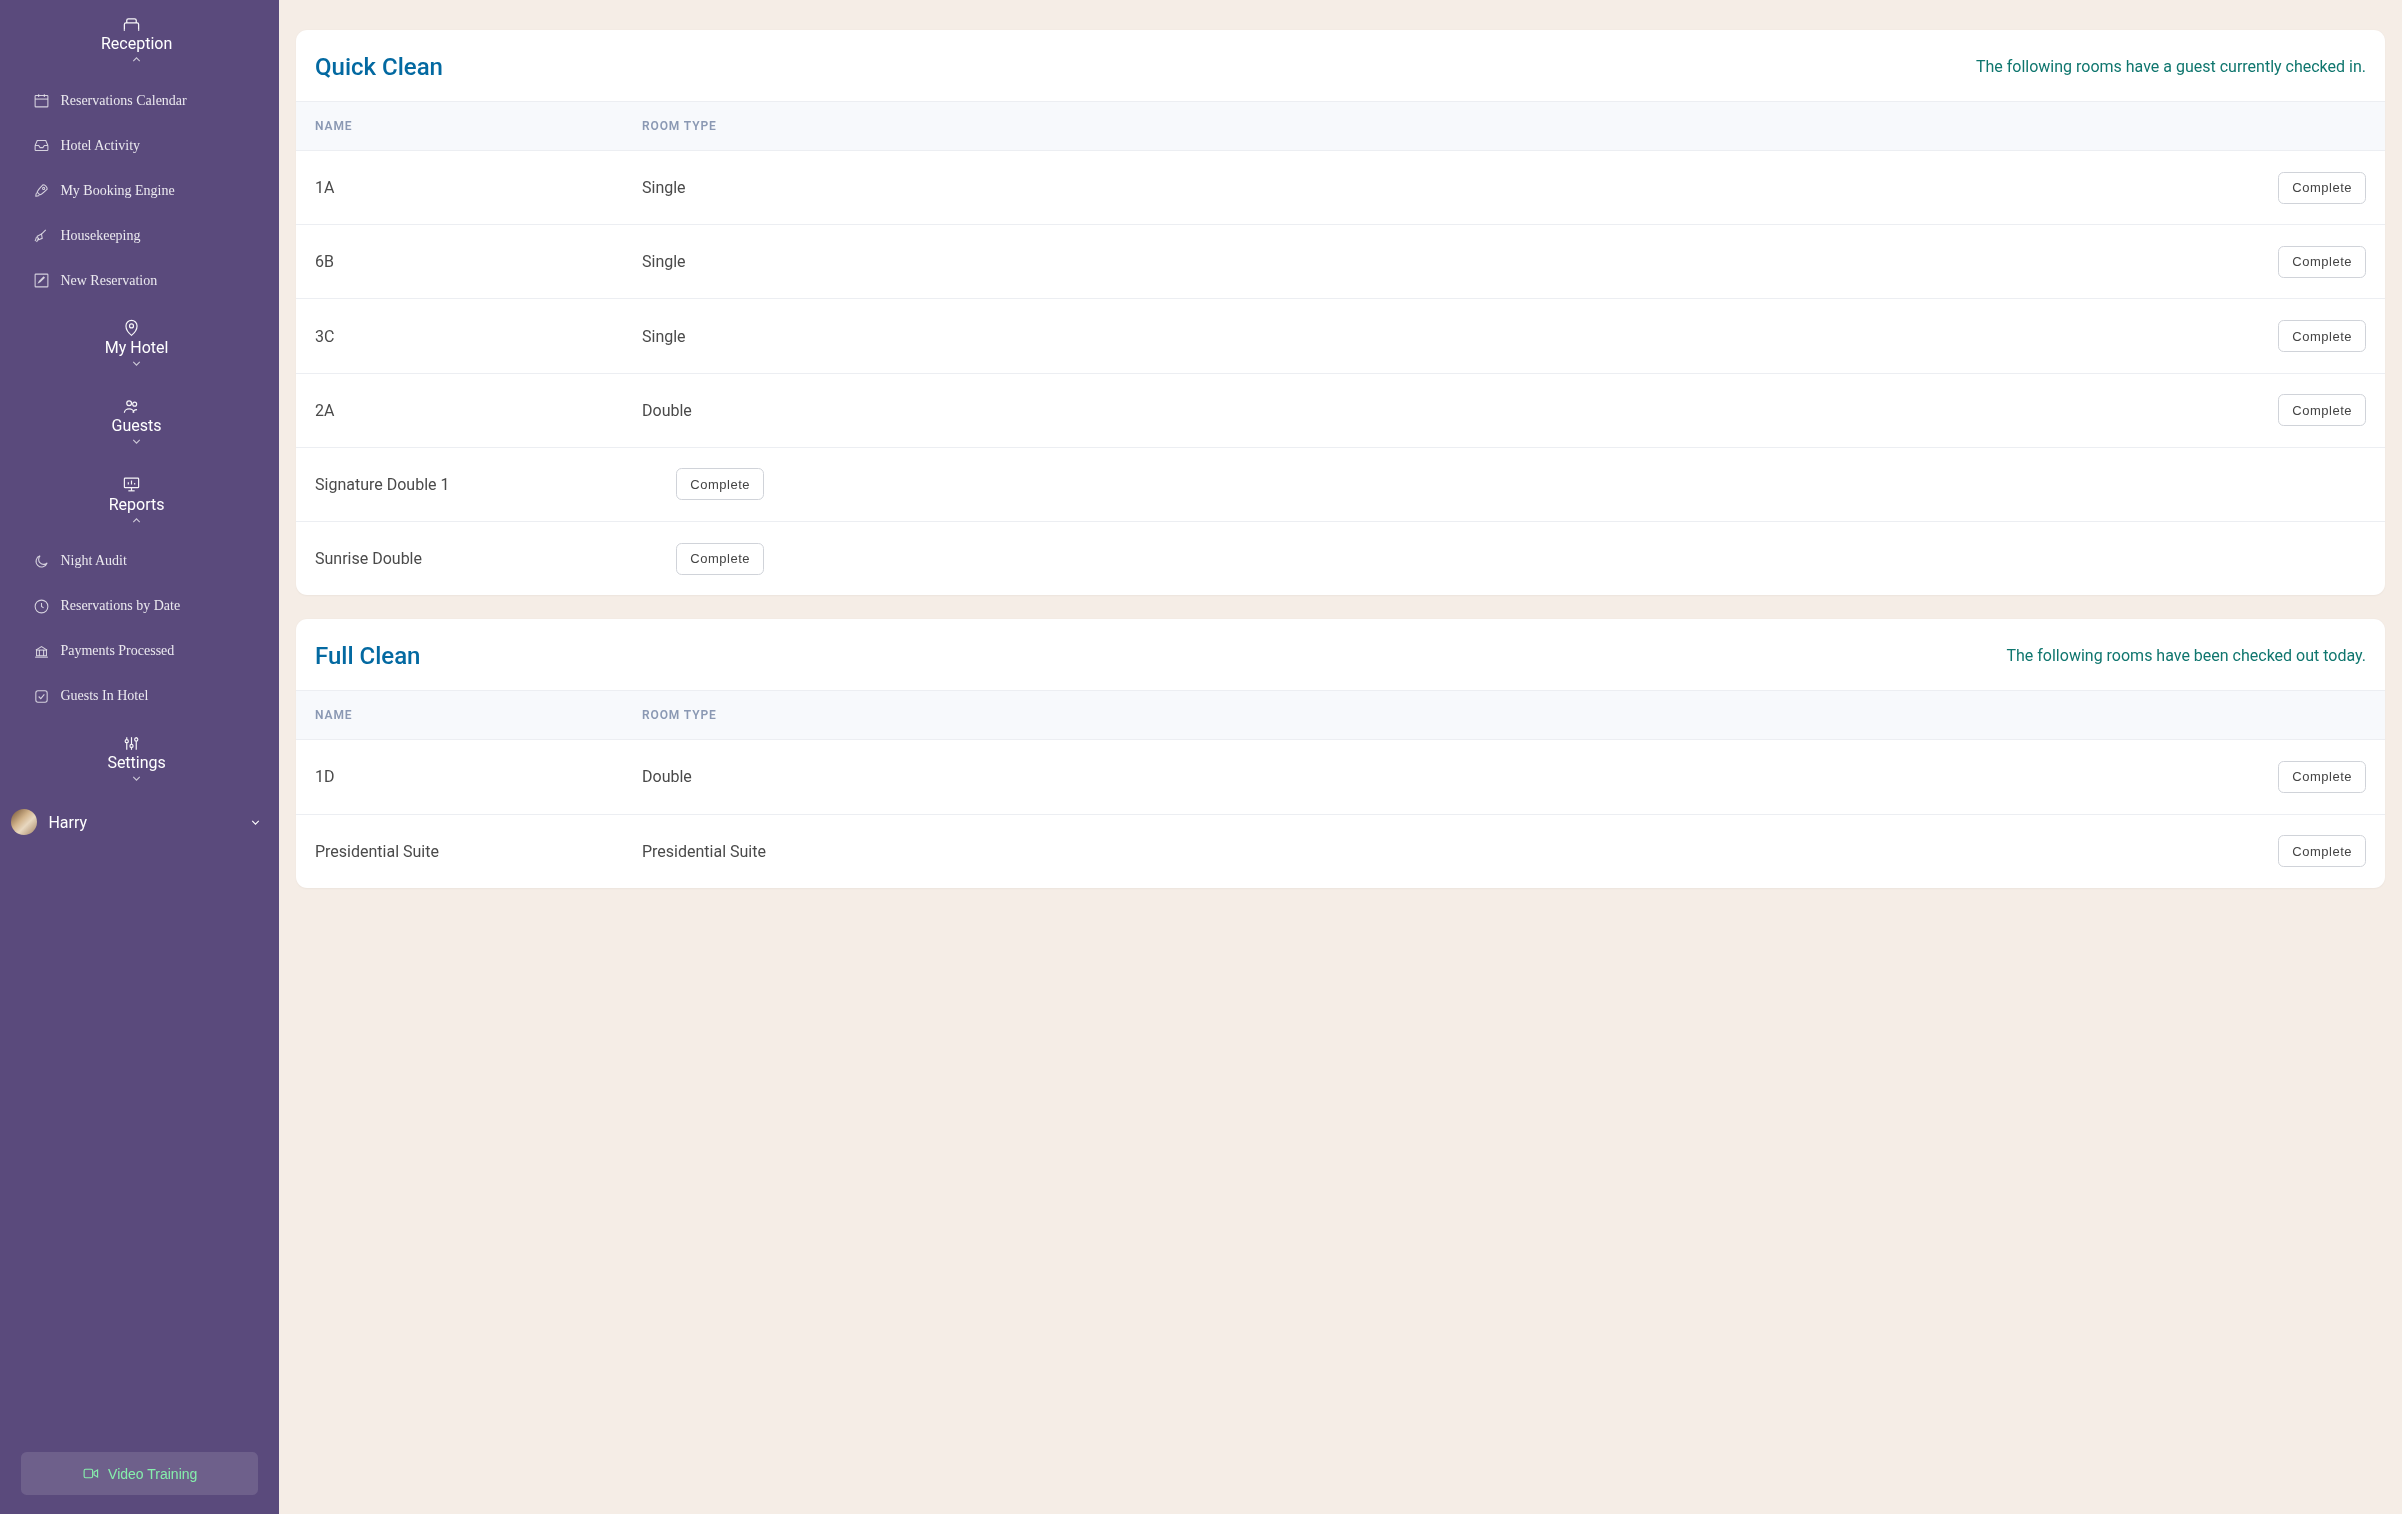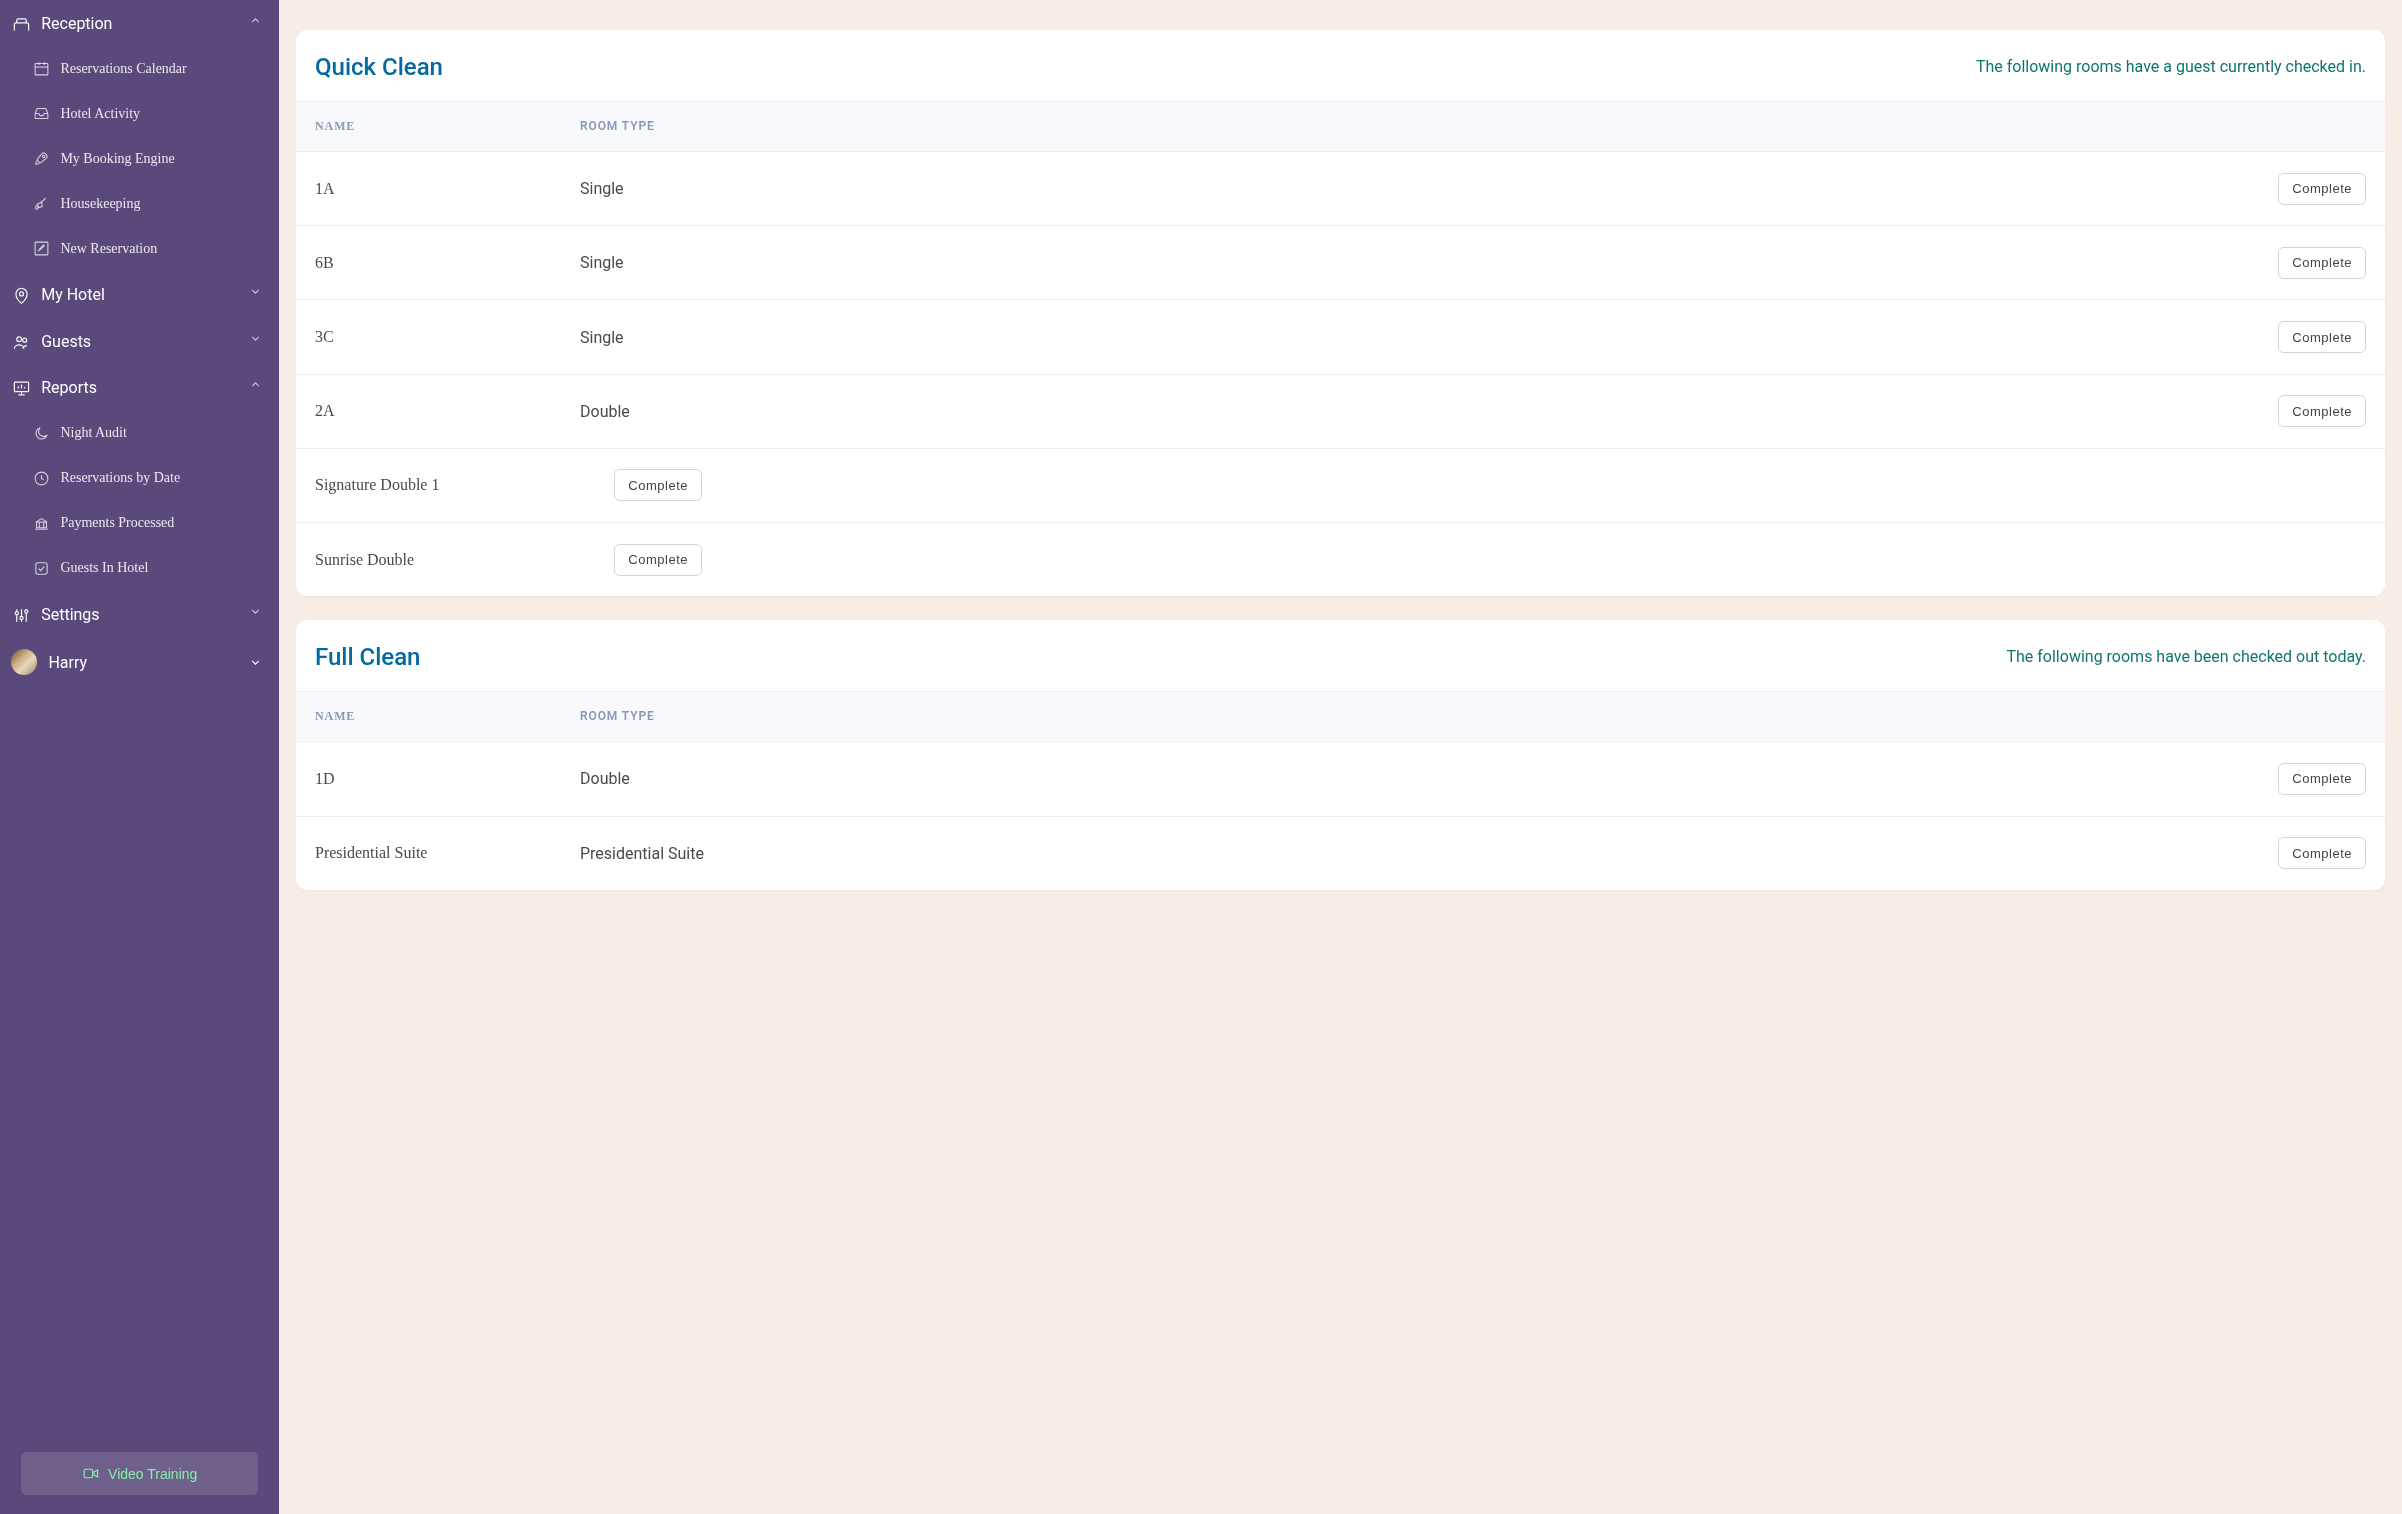--- a/index.html
+++ b/index.html
@@ -24,24 +24,26 @@
 .sidebar-scroll {
   flex: 1;
   overflow-y: auto;
   padding-bottom: 9.4px;
 }
 .nav-section {
   margin-top: 1.9px;
 }
 .nav-header {
   display: flex;
+  align-items: center;
   padding: 12px 17px 12px 11.2px;
   cursor: pointer;
   font-size: 16px;
   font-weight: 400;
+  flex-direction: column;
 }
 .nav-header .icon {
   width: 20.6px;
   height: 20.6px;
   margin-right: 9.4px;
   display: flex;
   align-items: center;
   justify-content: center;
   opacity: 0.95;
 }
@@ -141,21 +143,21 @@
   padding: 17px 19px;
   background: #f7f9fc;
   border-top: 0.9px solid #eceef2;
   border-bottom: 0.9px solid #eceef2;
   font-size: 12px;
   font-weight: 600;
   letter-spacing: 0.9px;
   color: #8a98b3;
   text-transform: uppercase;
 }
-.col-name { width: 265px; flex-shrink:0;font-family:Liberation Serif, serif; }
+.col-name { width: 327px; flex-shrink:0; }
 .col-type { flex: 1; }
 .col-action { width: 122px; text-align: right; flex-shrink:0; }
 .table-row {
   display: flex;
   align-items: center;
   padding: 20.6px 19px;
   border-bottom: 0.9px solid #eceef2;
   font-size: 16px;
   color: #4a4a4a;
 }

